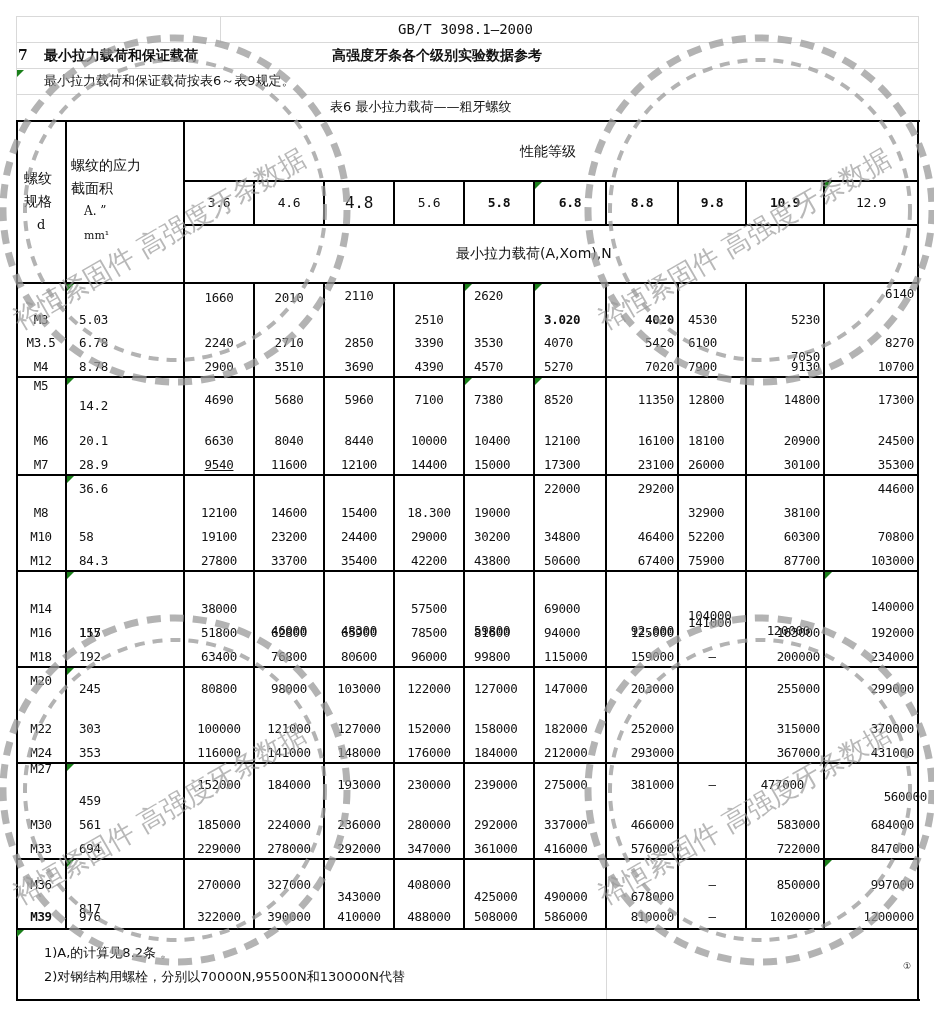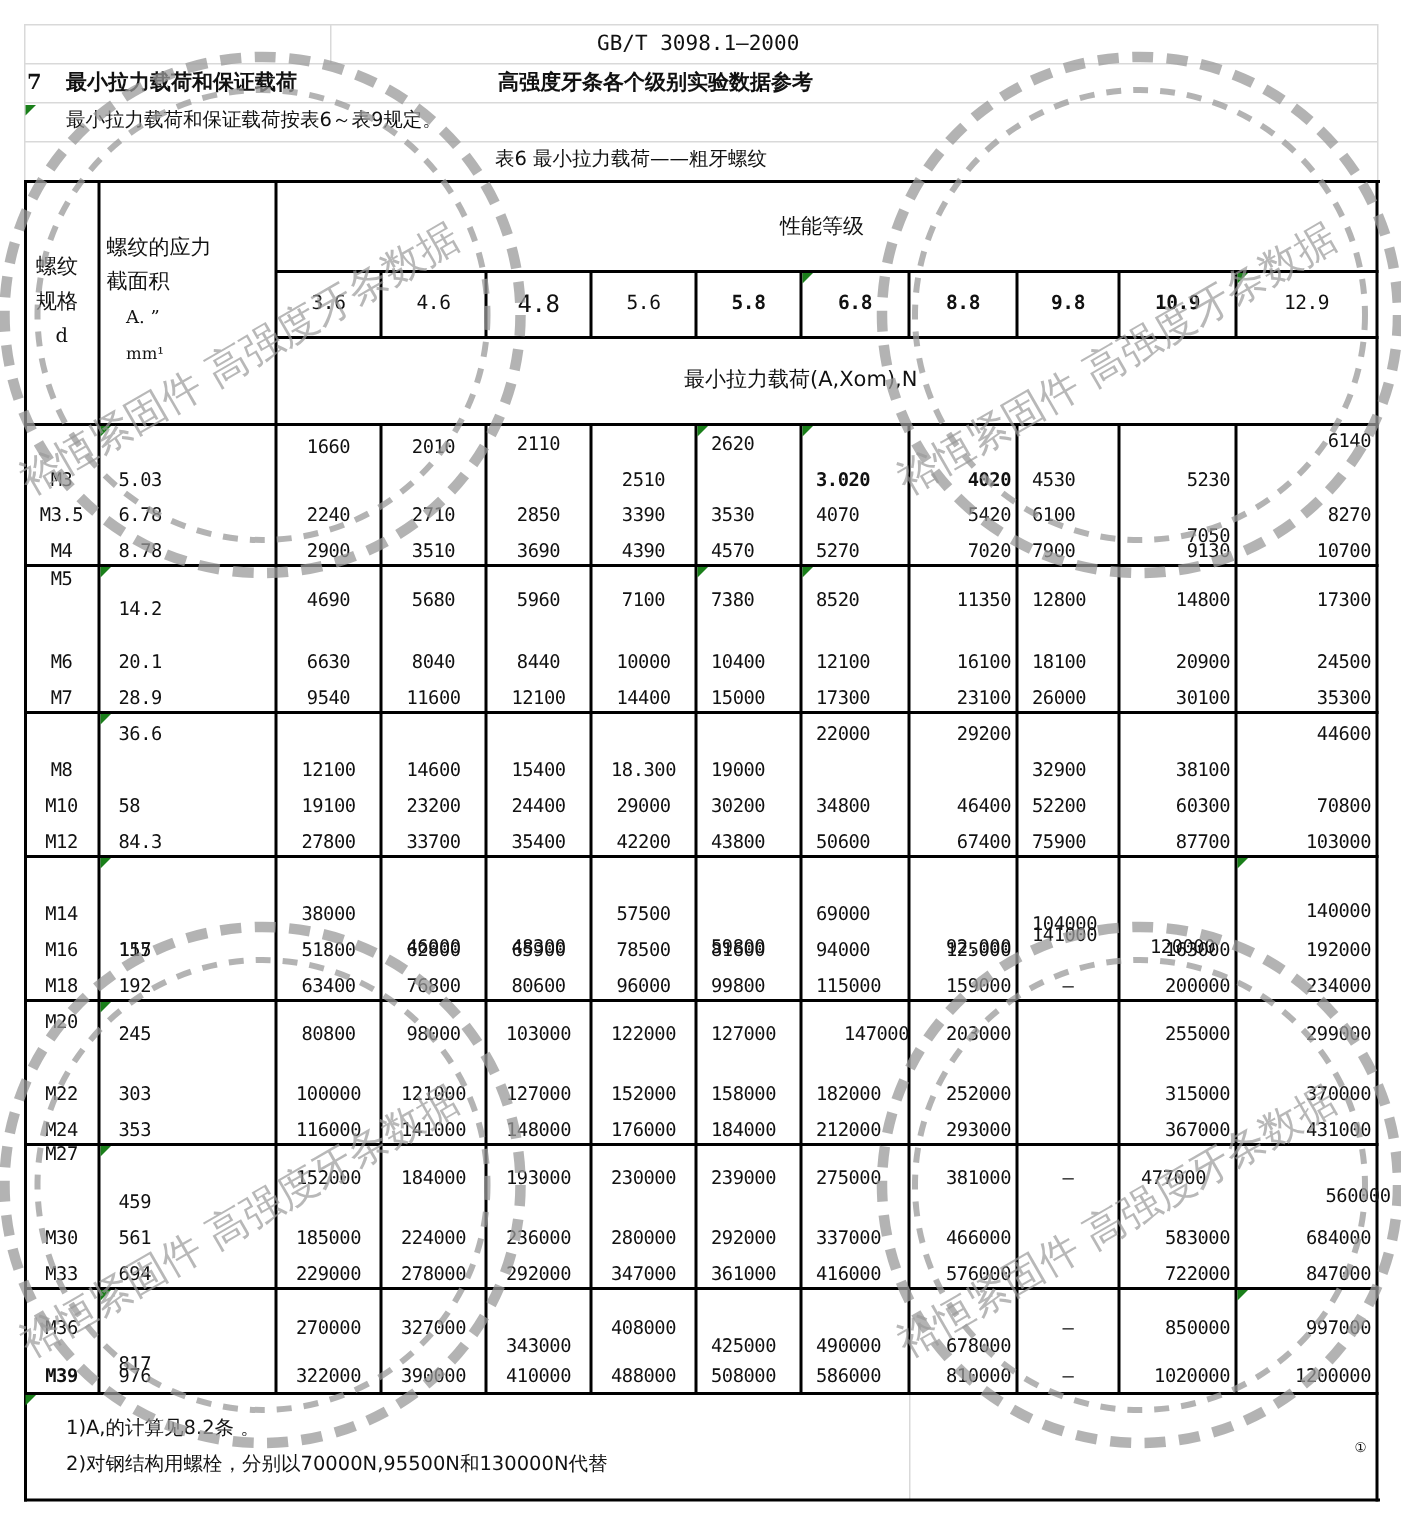--- a/index.html
+++ b/index.html
@@ -154,21 +154,21 @@
     <div class="t num" style="left: 324px; top: 433px; width: 70px; box-sizing: border-box; text-align: center;">8440</div>
     <div class="t num" style="left: 394px; top: 433px; width: 70px; box-sizing: border-box; text-align: center;">10000</div>
     <div class="t num" style="left: 464px; top: 433px; width: 70px; box-sizing: border-box; text-align: left; padding-left: 10px;">10400</div>
     <div class="t num" style="left: 534px; top: 433px; width: 72px; box-sizing: border-box; text-align: left; padding-left: 10px;">12100</div>
     <div class="t num" style="left: 606px; top: 433px; width: 72px; box-sizing: border-box; text-align: right; padding-right: 4px;">16100</div>
     <div class="t num" style="left: 678px; top: 433px; width: 68px; box-sizing: border-box; text-align: left; padding-left: 10px;">18100</div>
     <div class="t num" style="left: 746px; top: 433px; width: 78px; box-sizing: border-box; text-align: right; padding-right: 4px;">20900</div>
     <div class="t num" style="left: 824px; top: 433px; width: 94px; box-sizing: border-box; text-align: right; padding-right: 4px;">24500</div>
     <div class="t num" style="left: 18px; top: 457px; width: 46px; text-align: center;">M7</div>
     <div class="t num" style="left: 79px; top: 457px;">28.9</div>
-    <div class="t num" style="left: 184px; top: 457px; width: 70px; box-sizing: border-box; text-align: center;">9540</div>
+    <div class="t num" style="left: 184px; top: 457px; width: 70px; box-sizing: border-box; text-align: center; text-decoration: underline;">9540</div>
     <div class="t num" style="left: 254px; top: 457px; width: 70px; box-sizing: border-box; text-align: center;">11600</div>
     <div class="t num" style="left: 324px; top: 457px; width: 70px; box-sizing: border-box; text-align: center;">12100</div>
     <div class="t num" style="left: 394px; top: 457px; width: 70px; box-sizing: border-box; text-align: center;">14400</div>
     <div class="t num" style="left: 464px; top: 457px; width: 70px; box-sizing: border-box; text-align: left; padding-left: 10px;">15000</div>
     <div class="t num" style="left: 534px; top: 457px; width: 72px; box-sizing: border-box; text-align: left; padding-left: 10px;">17300</div>
     <div class="t num" style="left: 606px; top: 457px; width: 72px; box-sizing: border-box; text-align: right; padding-right: 4px;">23100</div>
     <div class="t num" style="left: 678px; top: 457px; width: 68px; box-sizing: border-box; text-align: left; padding-left: 10px;">26000</div>
     <div class="t num" style="left: 746px; top: 457px; width: 78px; box-sizing: border-box; text-align: right; padding-right: 4px;">30100</div>
     <div class="t num" style="left: 824px; top: 457px; width: 94px; box-sizing: border-box; text-align: right; padding-right: 4px;">35300</div>
     <div class="t num" style="left: 18px; top: 505px; width: 46px; text-align: center;">M8</div>
@@ -243,21 +243,21 @@
     <div class="t num" style="left: 678px; top: 649px; width: 68px; box-sizing: border-box; text-align: center;">–</div>
     <div class="t num" style="left: 746px; top: 649px; width: 78px; box-sizing: border-box; text-align: right; padding-right: 4px;">200000</div>
     <div class="t num" style="left: 824px; top: 649px; width: 94px; box-sizing: border-box; text-align: right; padding-right: 4px;">234000</div>
     <div class="t num" style="left: 18px; top: 673px; width: 46px; text-align: center;">M20</div>
     <div class="t num" style="left: 79px; top: 681px;">245</div>
     <div class="t num" style="left: 184px; top: 681px; width: 70px; box-sizing: border-box; text-align: center;">80800</div>
     <div class="t num" style="left: 254px; top: 681px; width: 70px; box-sizing: border-box; text-align: center;">98000</div>
     <div class="t num" style="left: 324px; top: 681px; width: 70px; box-sizing: border-box; text-align: center;">103000</div>
     <div class="t num" style="left: 394px; top: 681px; width: 70px; box-sizing: border-box; text-align: center;">122000</div>
     <div class="t num" style="left: 464px; top: 681px; width: 70px; box-sizing: border-box; text-align: left; padding-left: 10px;">127000</div>
-    <div class="t num" style="left: 534px; top: 681px; width: 72px; box-sizing: border-box; text-align: right; padding-left: 10px;">147000</div>
+    <div class="t num" style="left: 534px; top: 681px; width: 72px; box-sizing: border-box; text-align: left; padding-left: 10px;">147000</div>
     <div class="t num" style="left: 606px; top: 681px; width: 72px; box-sizing: border-box; text-align: right; padding-right: 4px;">203000</div>
     <div class="t num" style="left: 746px; top: 681px; width: 94px; box-sizing: border-box; text-align: right; padding-right: 20px;">255000</div>
     <div class="t num" style="left: 824px; top: 681px; width: 94px; box-sizing: border-box; text-align: right; padding-right: 4px;">299000</div>
     <div class="t num" style="left: 18px; top: 721px; width: 46px; text-align: center;">M22</div>
     <div class="t num" style="left: 79px; top: 721px;">303</div>
     <div class="t num" style="left: 184px; top: 721px; width: 70px; box-sizing: border-box; text-align: center;">100000</div>
     <div class="t num" style="left: 254px; top: 721px; width: 70px; box-sizing: border-box; text-align: center;">121000</div>
     <div class="t num" style="left: 324px; top: 721px; width: 70px; box-sizing: border-box; text-align: center;">127000</div>
     <div class="t num" style="left: 394px; top: 721px; width: 70px; box-sizing: border-box; text-align: center;">152000</div>
     <div class="t num" style="left: 464px; top: 721px; width: 70px; box-sizing: border-box; text-align: left; padding-left: 10px;">158000</div>

